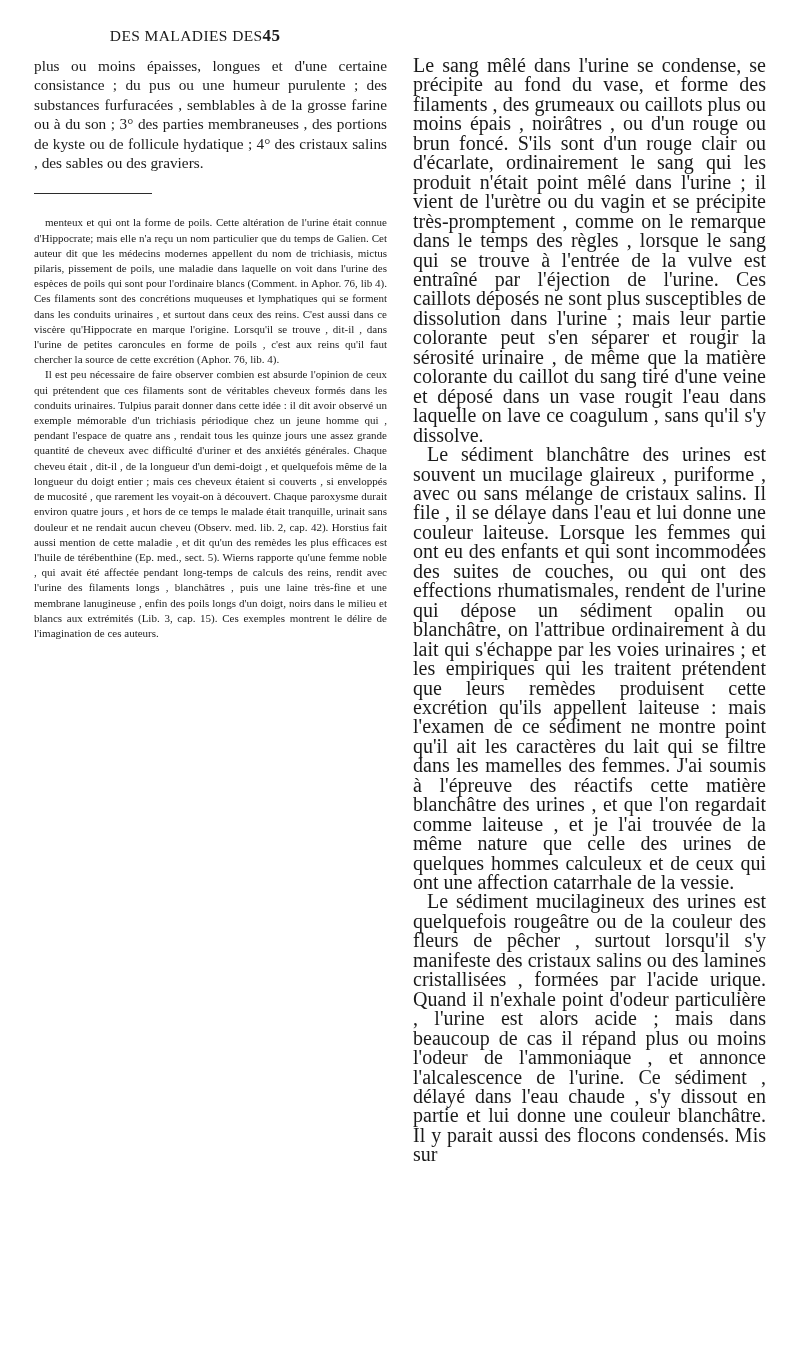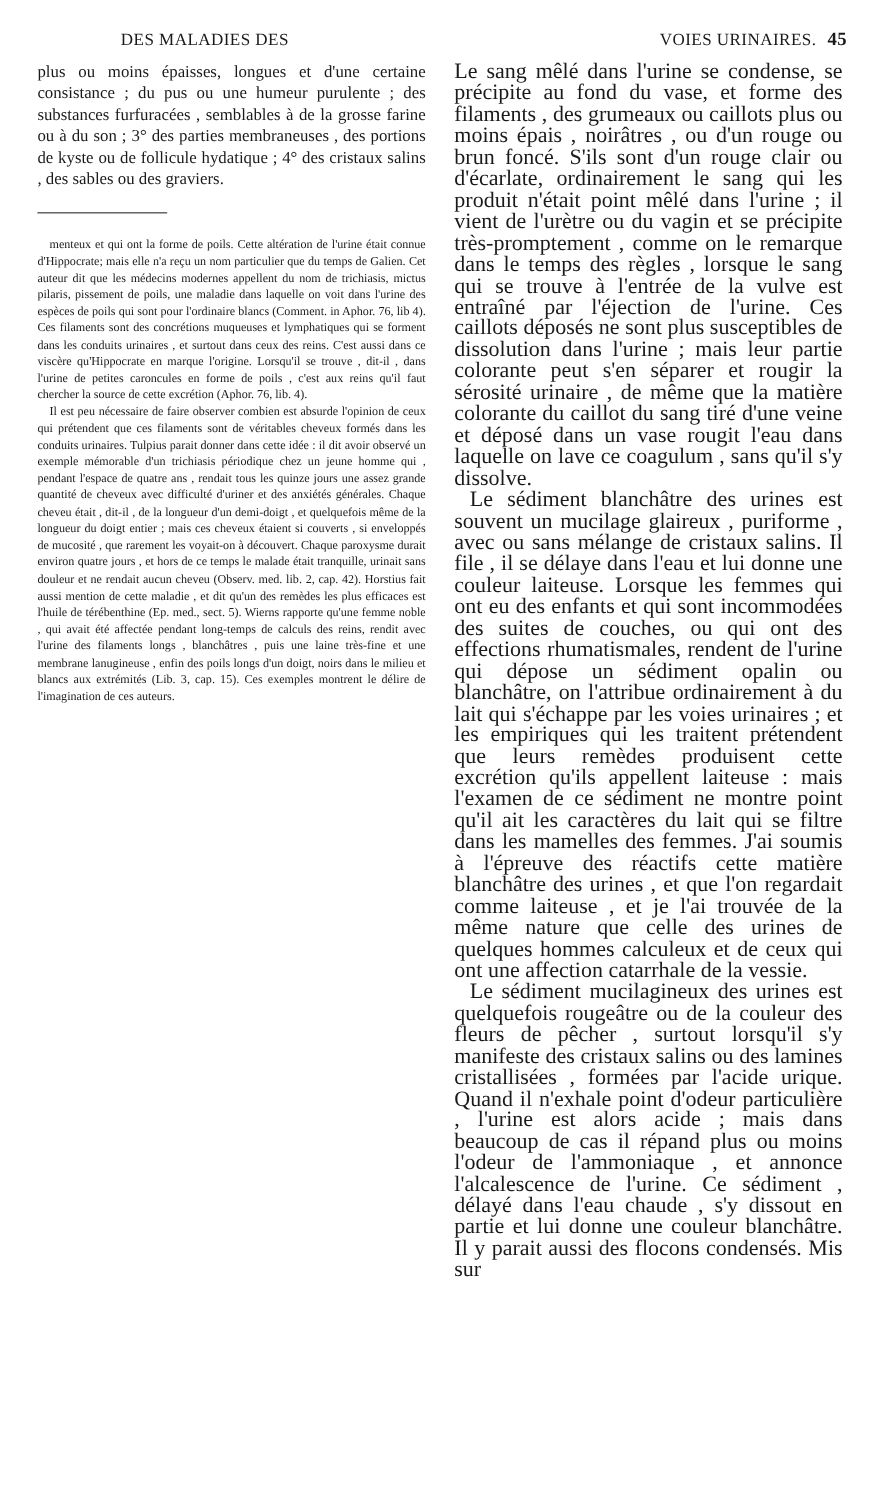--- a/index.html
+++ b/index.html
@@ -12,21 +12,21 @@
     height: 1367px;
     font-family: "Liberation Serif", serif;
     color: #1a1a1a;
     position: relative;
     overflow: hidden;
   }
   .page {
     width: 800px;
     height: 1367px;
     box-sizing: border-box;
-    padding: 26px 24px 20px 34px;
+    padding: 26px 34px 20px 34px;
     position: relative;
   }
   .running-head {
     display: flex;
     align-items: baseline;
     font-variant: small-caps;
     font-size: 15.5px;
     letter-spacing: 0.4px;
     margin-bottom: 10px;
     height: 20px;
@@ -93,21 +93,20 @@
   .col-right .body-text p { font-size: 20px; line-height: 19.45px; }
 </style>
 </head>
 <body>
 
 <div class="page">
 
   <div class="running-head">
     <div class="rh-pageno" style="visibility:hidden;">45</div>
     <div class="rh-left">DES MALADIES DES</div>
-    <div class="rh-right">VOIES URINAIRES.</div>
     <div class="rh-pageno">45</div>
   </div>
 
   <div class="columns">
 
     <div class="col col-left">
       <div class="body-text">
         <p class="noindent">plus ou moins épaisses, longues et d'une certaine consistance ; du pus ou une humeur purulente ; des substances furfuracées , semblables à de la grosse farine ou à du son ; 3° des parties membraneuses , des portions de kyste ou de follicule hydatique ; 4° des cristaux salins , des sables ou des graviers.</p>
       </div>
       <hr class="rule">

